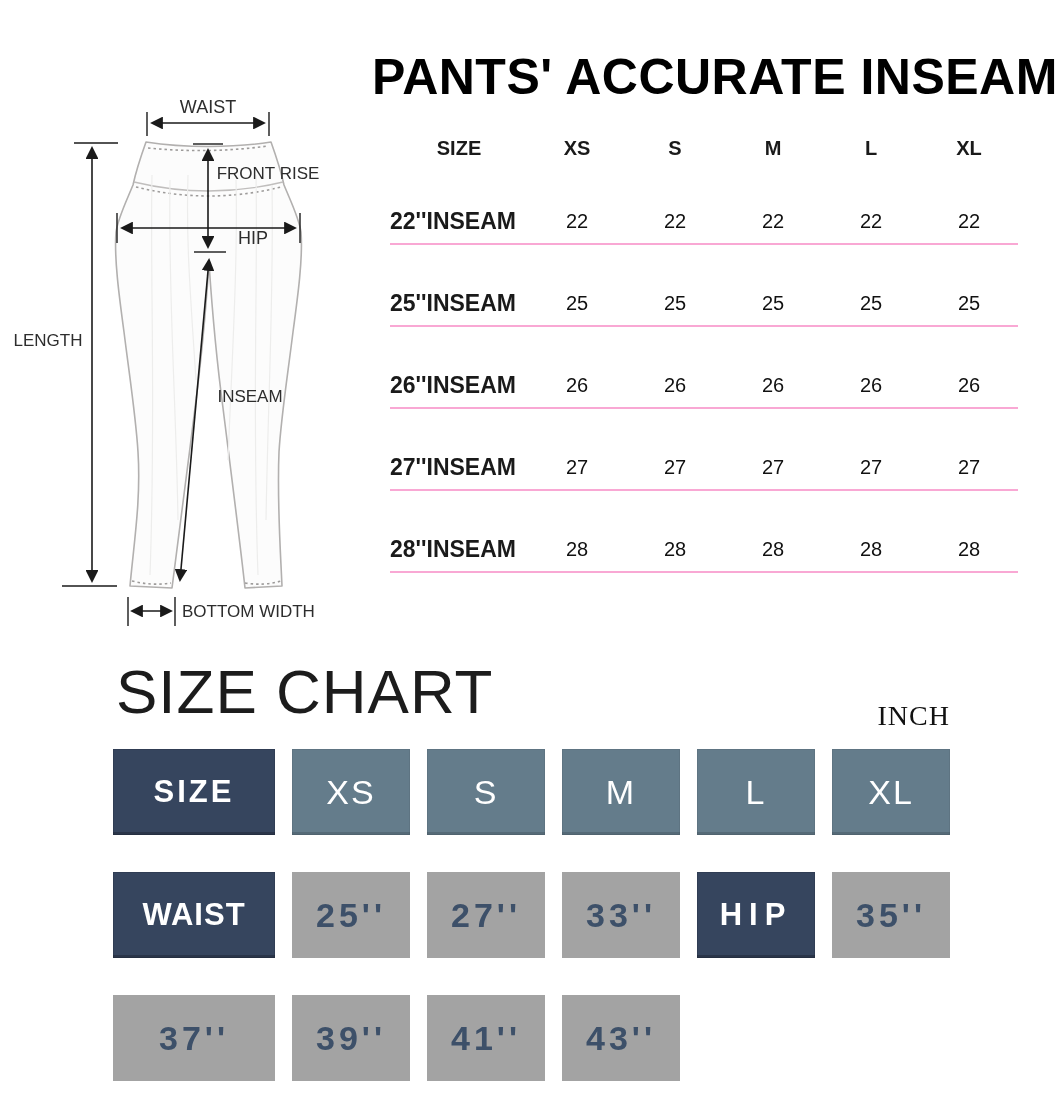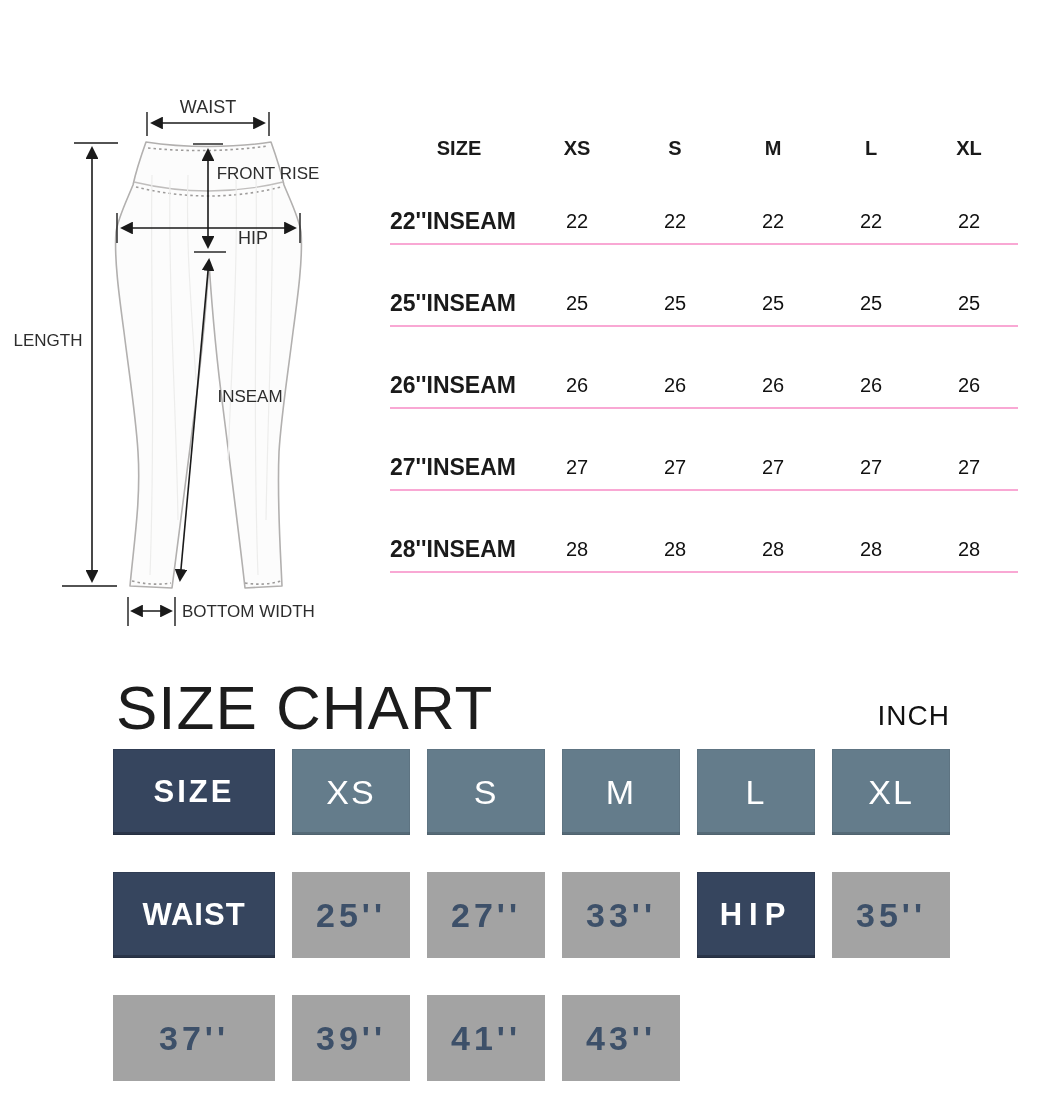--- a/index.html
+++ b/index.html
@@ -20,23 +20,23 @@
   .ins-val{flex:1;text-align:center;}
   .ins-head .ins-label{text-align:center;font-weight:700;font-size:20px;}
   .ins-head .ins-val{font-weight:700;font-size:20px;}
   .ins-data{height:44px;border-bottom:2px solid #f9a8d4;margin-top:36px;}
   .ins-data:first-of-type{margin-top:22px;}
   .ins-data .ins-label{font-weight:700;font-size:23px;letter-spacing:0;}
   .ins-data .ins-val{font-size:20px;color:#111;}
 
   
   .sc-title{position:absolute;left:116px;top:656px;font-size:62px;font-weight:400;
-            color:#1c1c1c;letter-spacing:1px;white-space:nowrap;margin-top:16px;}
+            color:#1c1c1c;letter-spacing:1px;white-space:nowrap;}
   .sc-unit{position:absolute;left:820px;top:700px;width:130px;text-align:right;
-           font-size:28px;color:#111;letter-spacing:1px;}
+           font-size:28px;color:#111;letter-spacing:1px;font-family:Liberation Serif, serif;}
   .sc-table{position:absolute;left:113px;top:749px;display:grid;
             grid-template-columns:162px repeat(5,118px);grid-auto-rows:86px;gap:37px 17px;}
   .sc-cell{display:flex;align-items:center;justify-content:center;}
   .sc-navy{background:#36455e;color:#ffffff;font-weight:700;font-size:31px;
            box-shadow:inset 0 -3px 0 rgba(0,0,0,.22), inset 0 0 0 1px rgba(0,0,0,.10);}
   .sc-slate{background:#647c8b;color:#ffffff;font-weight:400;font-size:34px;letter-spacing:2px;
             box-shadow:inset 0 -3px 0 rgba(0,0,0,.14), inset 0 0 0 1px rgba(0,0,0,.06);}
   .sc-light{background:#a3a3a3;color:#3d5069;font-weight:700;font-size:34px;letter-spacing:4px;}
   .ls-size{letter-spacing:3px;}
   .ls-waist{letter-spacing:1px;}
@@ -127,20 +127,21 @@
     <text x="250" y="322" text-anchor="middle" font-size="17">INSEAM</text>
 
     <g stroke="#1a1a1a" stroke-width="1.6" fill="none">
       <line x1="128" y1="517" x2="128" y2="546" stroke-width="1.4"></line>
       <line x1="175" y1="517" x2="175" y2="546" stroke-width="1.4"></line>
       <line x1="132" y1="531" x2="171" y2="531" marker-start="url(#ah)" marker-end="url(#ah)"></line>
     </g>
     <text x="182" y="537" text-anchor="start" font-size="17">BOTTOM WIDTH</text>
   </svg>
 
+  <div class="ins-title">PANTS' ACCURATE INSEAM</div>
 
   <div class="ins-table">
     <div class="ins-row ins-head">
       <div class="ins-label">SIZE</div>
       <div class="ins-val">XS</div>
       <div class="ins-val">S</div>
       <div class="ins-val">M</div>
       <div class="ins-val">L</div>
       <div class="ins-val">XL</div>
     </div>

